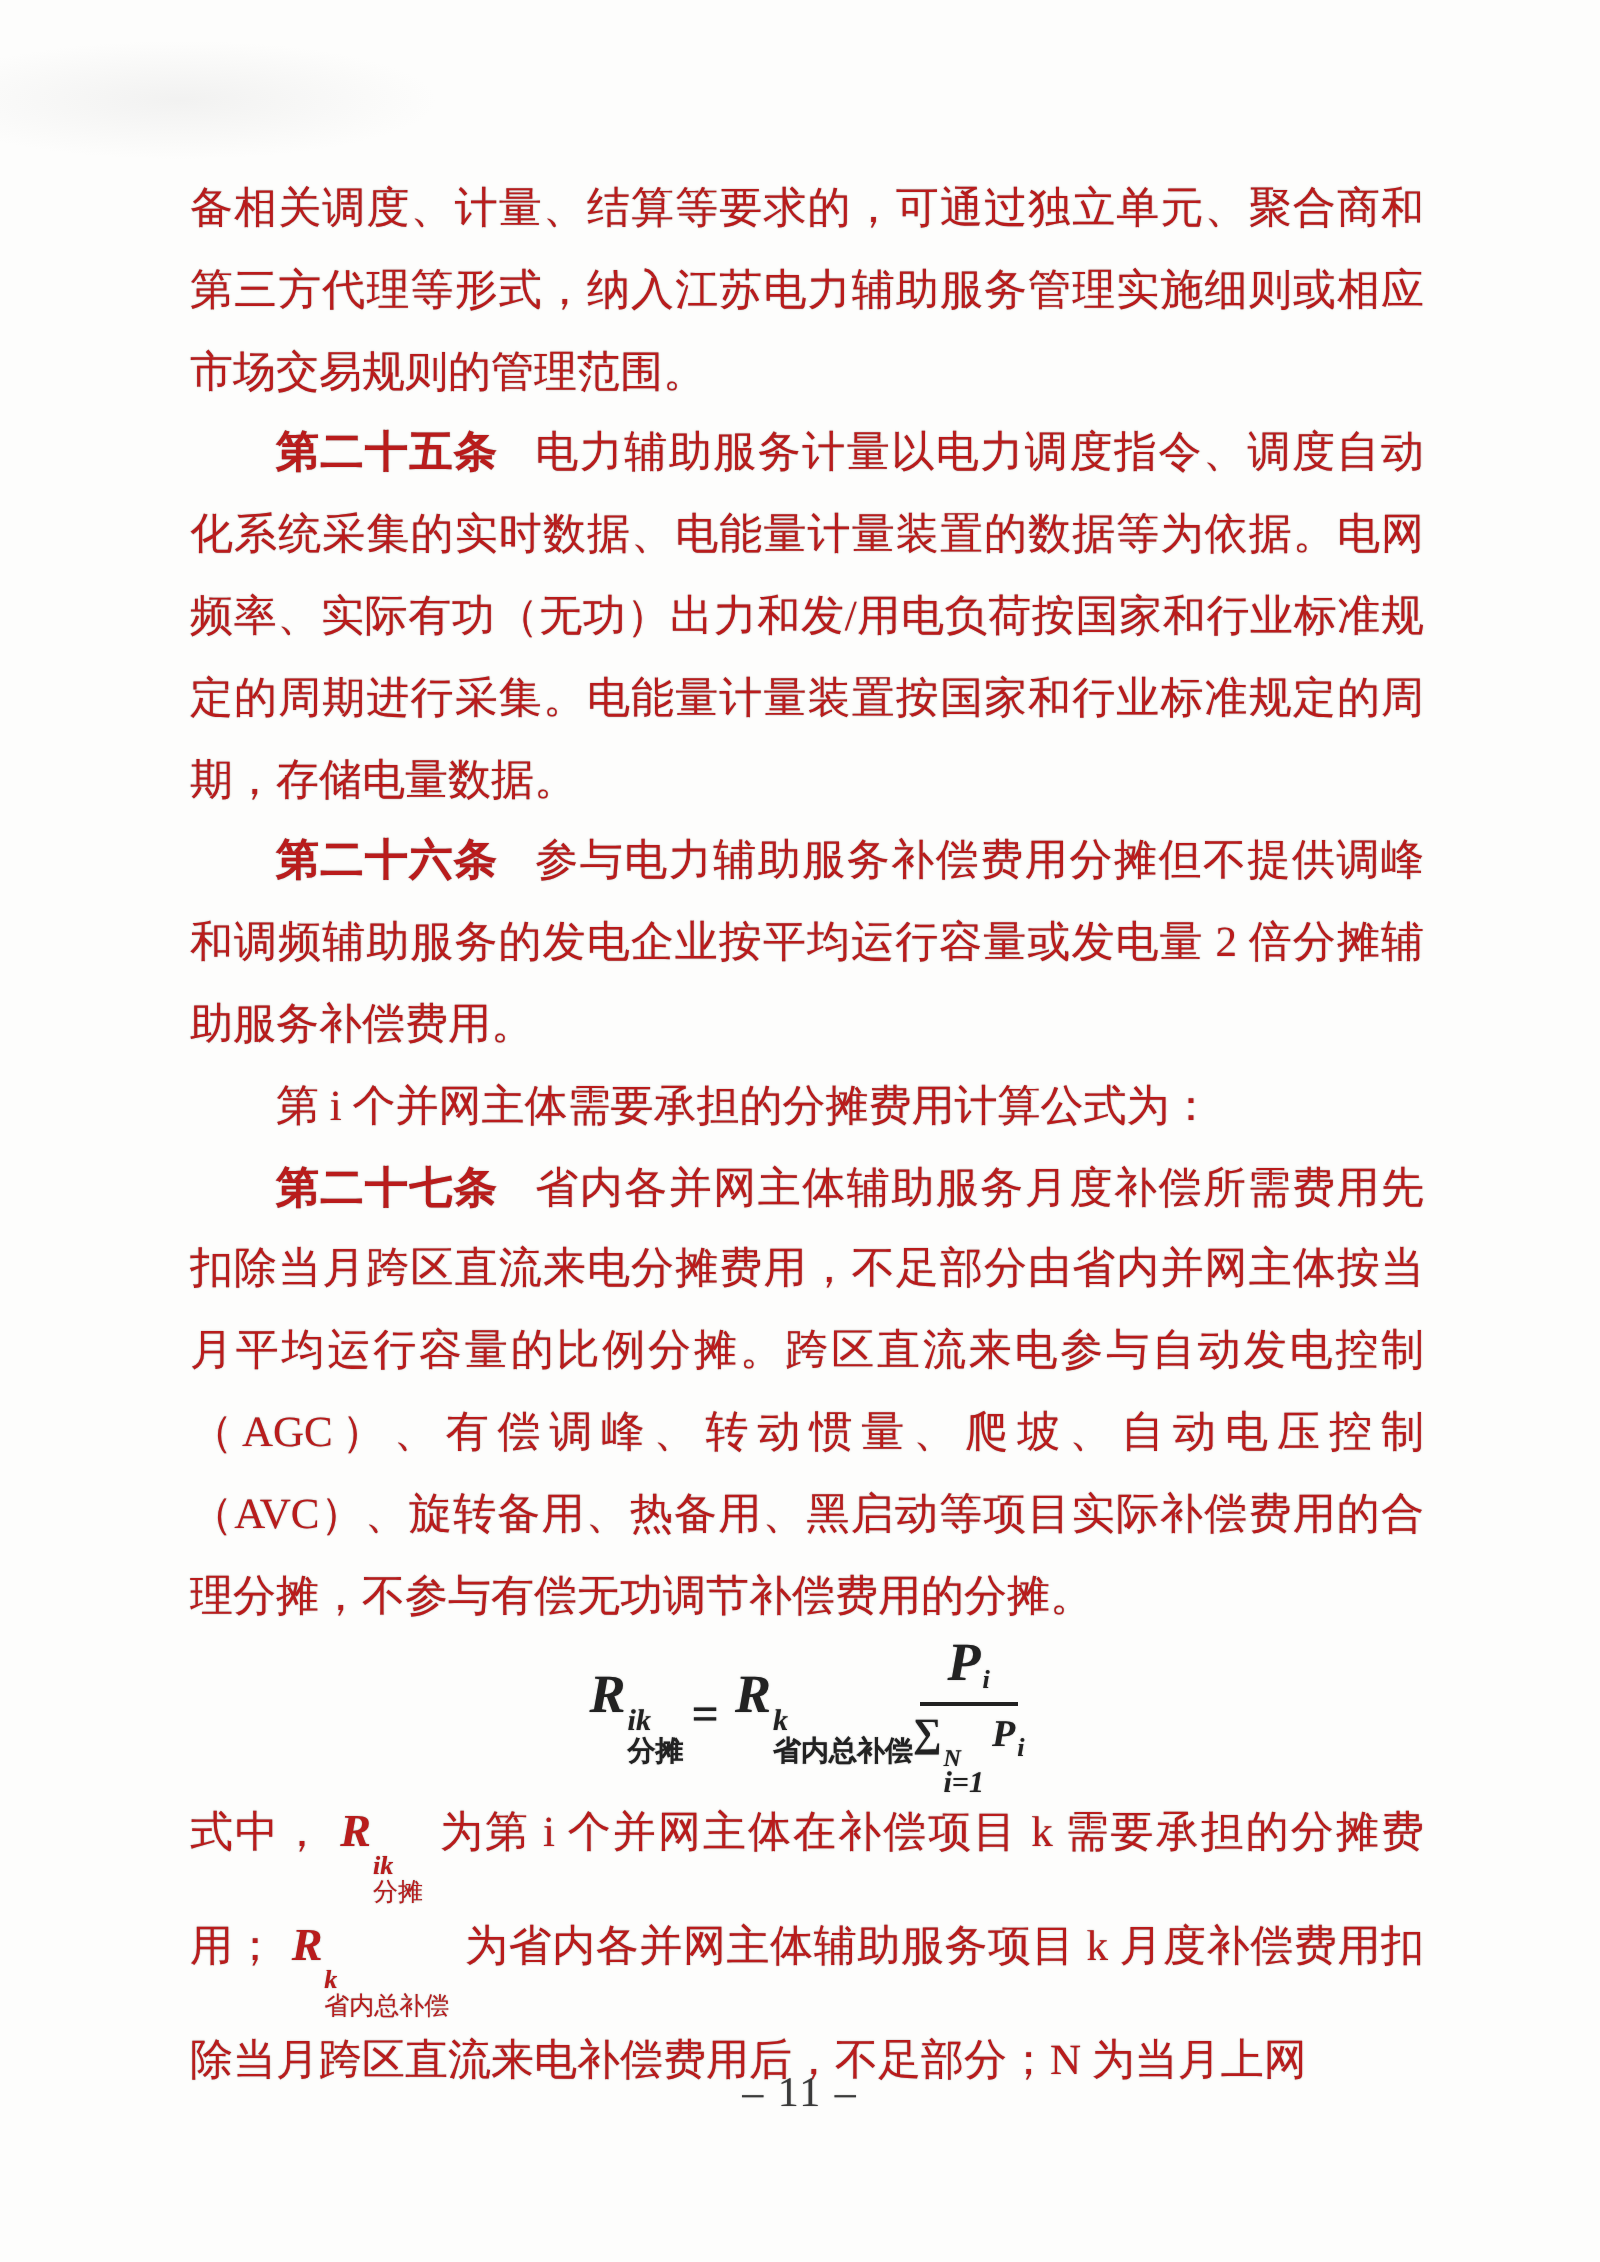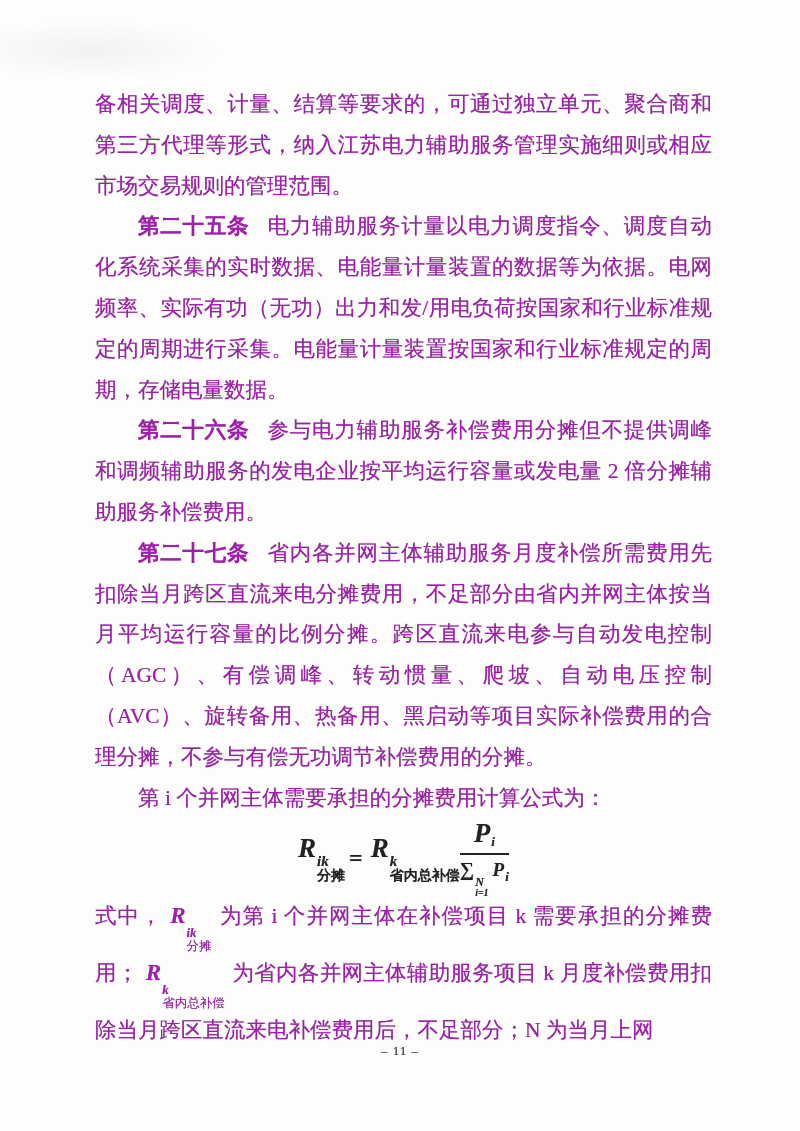--- a/index.html
+++ b/index.html
@@ -29,21 +29,21 @@
     left: 95px;
     right: 88px;
     top: 84px;
   }
   p.para {
     margin: 0;
     font-size: 21.5px;
     line-height: 40.8px;
     text-align: justify;
     text-indent: 2em;
-    color: #a21caf;
+    color: #b91c1c;
     text-shadow: 0 0 0.7px rgba(45,45,45,0.55);
   }
   p.no-indent { text-indent: 0; }
   .heading {
     font-weight: bold;
     margin-right: 0.85em;
   }
   
   .formula {
     margin: 8px 0 6px 0;
@@ -85,63 +85,63 @@
   .frac .num {
     display: block;
     border-bottom: 2px solid #222;
     padding: 0 14px 3px 14px;
   }
   .frac .den { display: block; padding-top: 3px; white-space: nowrap; }
   .isub { font-size: 13px; vertical-align: -0.35em; margin-left: 1px; }
   .sigma { font-style: normal; font-size: 20px; }
   .sigma-ss { vertical-align: -0.5em; }
   .sigma-ss .sup { font-size: 12px; }
-  .sigma-ss .sub { font-size: 10px; font-style: italic; }
+  .sigma-ss .sub { font-size: 15px; font-style: italic; }
   .den .var { font-size: 19px; margin-left: 4px; }
   
   .explain { line-height: 45px; font-family: Liberation Serif, serif; }
   .imath {
     font-weight: bold;
     font-style: italic;
     white-space: nowrap;
     margin: 0 0.35em;
   }
   .imath .ivar { font-size: 23px; }
   .imath .ss { vertical-align: -0.65em; }
   .imath .ss .sup { font-size: 13px; }
   .imath .ss .sub { font-size: 12.5px; font-weight: normal; }
   
   .page-number {
     position: absolute;
     left: 0; right: 0;
     bottom: 72px;
     text-align: center;
-    font-size: 13px;
+    font-size: 21px;
     color: #3a3a3a;
     letter-spacing: 1px;
     text-shadow: 0 0 0.6px rgba(45,45,45,0.5);
   }
 </style>
 </head>
 <body>
 
 <div class="page">
   <div class="scan-artifact"></div>
 
   <div class="content">
 
     <p class="para no-indent"><span>备相关调度、计量、结算等要求的，可通过独立单元、聚合商和第三方代理等形式，纳入江苏电力辅助服务管理实施细则或相应市场交易规则的管理范围。</span></p>
 
     <p class="para"><span class="heading">第二十五条</span><span>电力辅助服务计量以电力调度指令、调度自动化系统采集的实时数据、电能量计量装置的数据等为依据。电网频率、实际有功（无功）出力和发/用电负荷按国家和行业标准规定的周期进行采集。电能量计量装置按国家和行业标准规定的周期，存储电量数据。</span></p>
 
     <p class="para"><span class="heading">第二十六条</span><span>参与电力辅助服务补偿费用分摊但不提供调峰和调频辅助服务的发电企业按平均运行容量或发电量 2 倍分摊辅助服务补偿费用。</span></p>
 
+    <p class="para"><span>第 i 个并网主体需要承担的分摊费用计算公式为：</span></p>
+
     <p class="para"><span class="heading">第二十七条</span><span>省内各并网主体辅助服务月度补偿所需费用先扣除当月跨区直流来电分摊费用，不足部分由省内并网主体按当月平均运行容量的比例分摊。跨区直流来电参与自动发电控制（AGC）、有偿调峰、转动惯量、爬坡、自动电压控制（AVC）、旋转备用、热备用、黑启动等项目实际补偿费用的合理分摊，不参与有偿无功调节补偿费用的分摊。</span></p>
-
-    <p class="para"><span>第 i 个并网主体需要承担的分摊费用计算公式为：</span></p>
 
     <div class="formula">
       <span>
         <span class="var">R</span><span class="ss">
             <span class="sup">ik</span>
             <span class="sub cjk">分摊</span>
           </span>
       </span>
       <span class="eq">=</span>
       <span>

